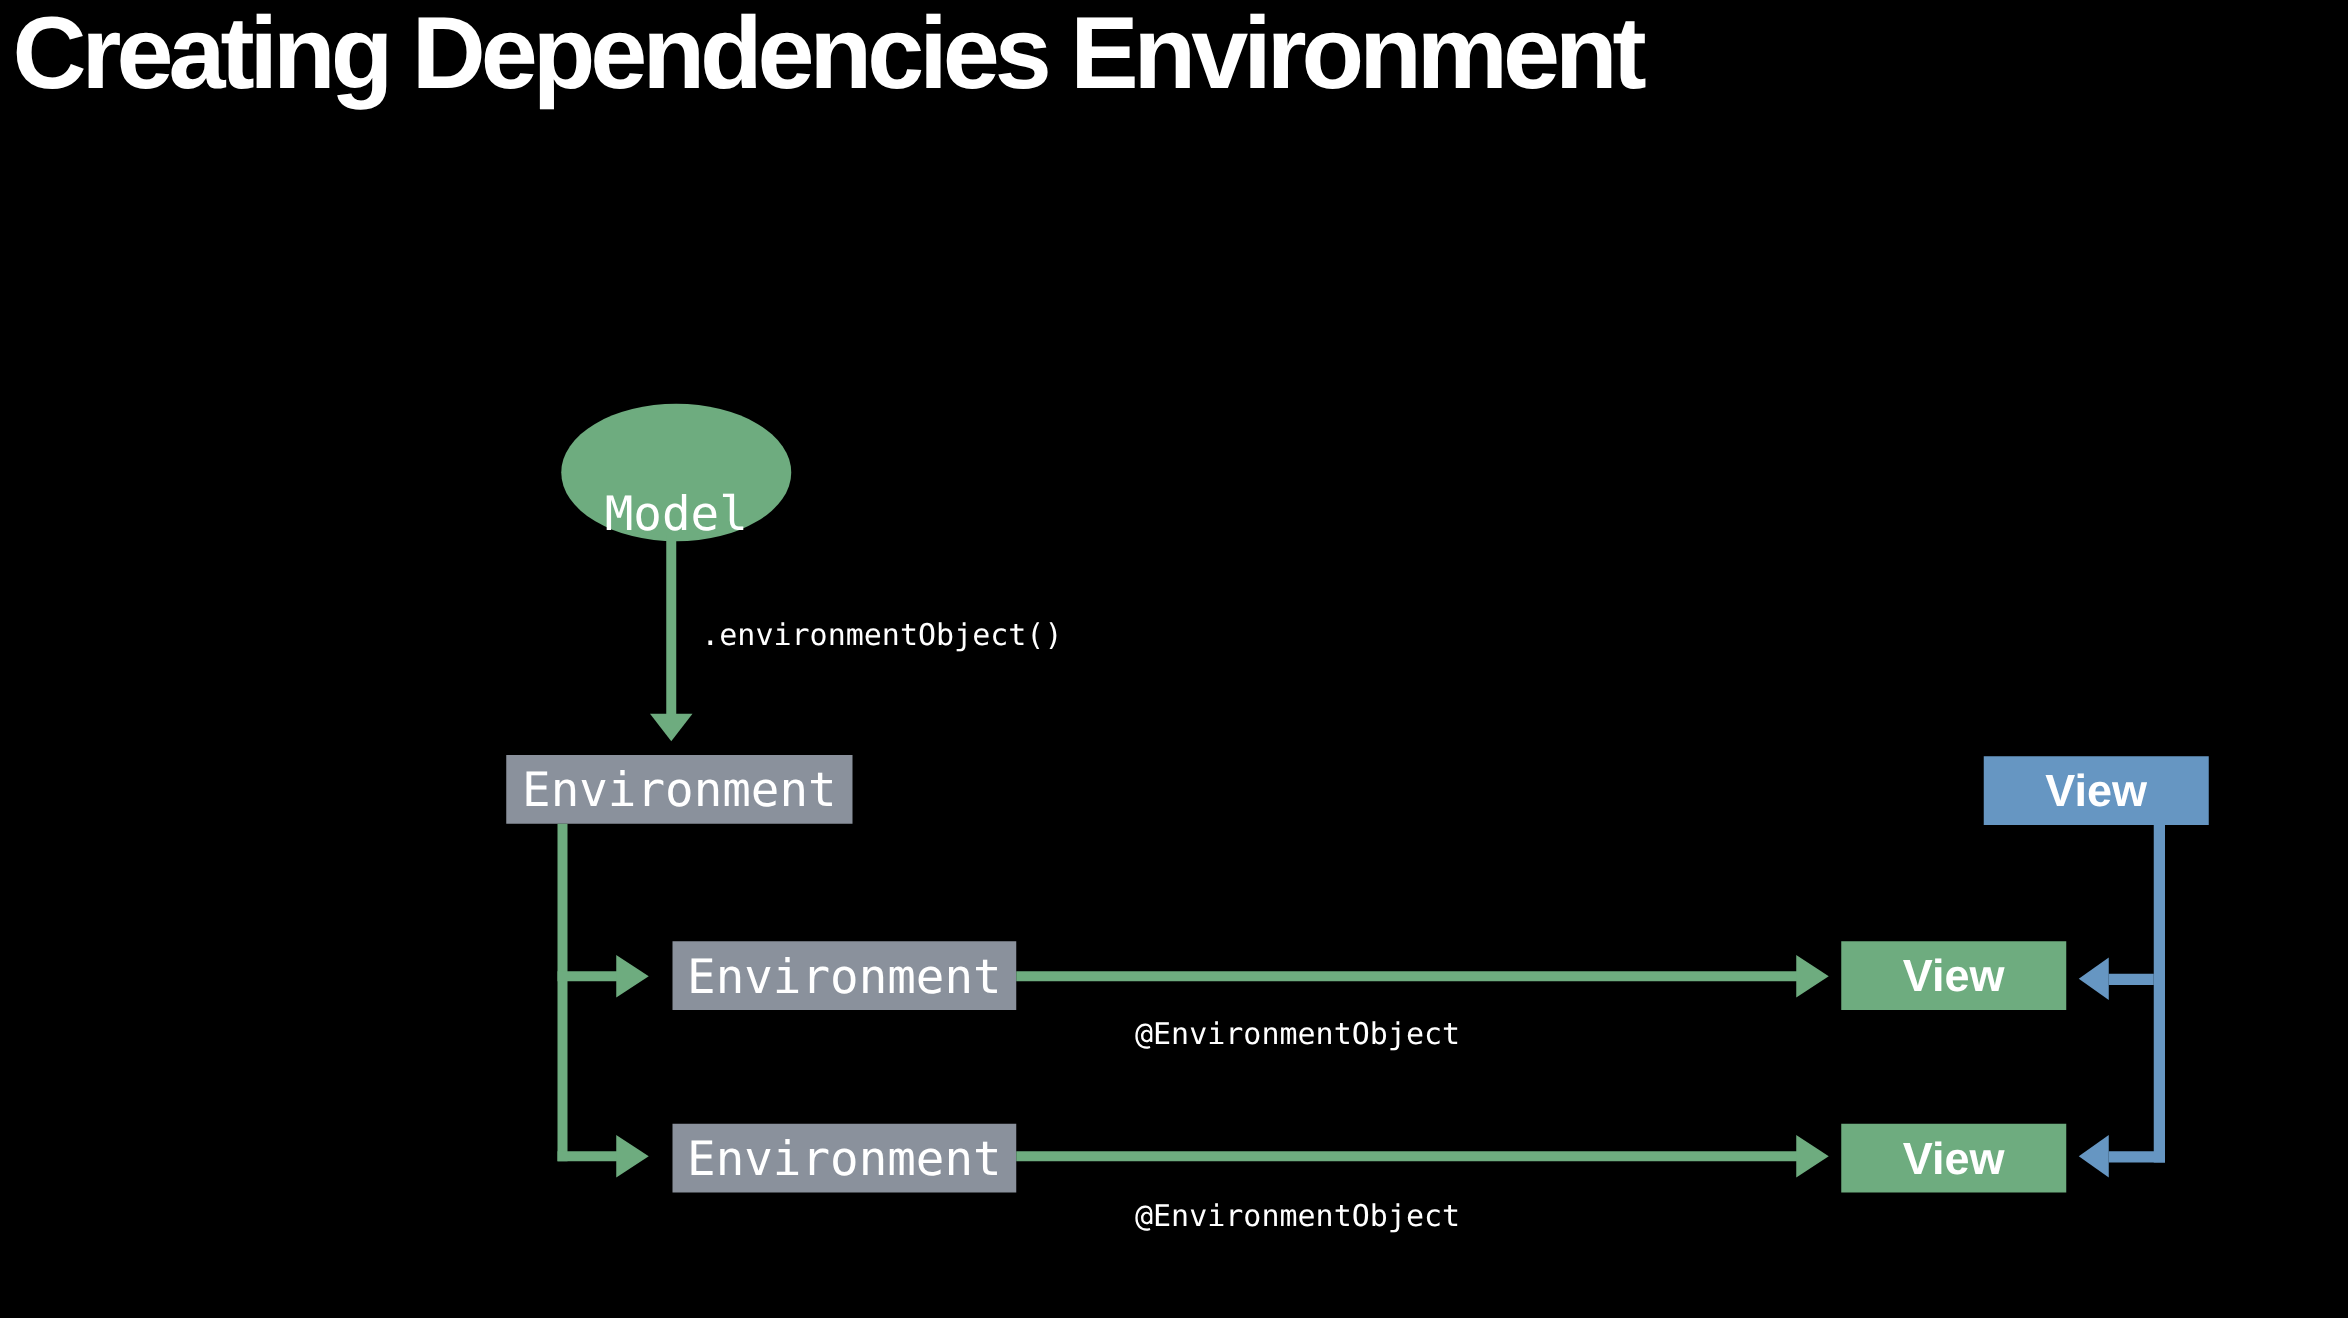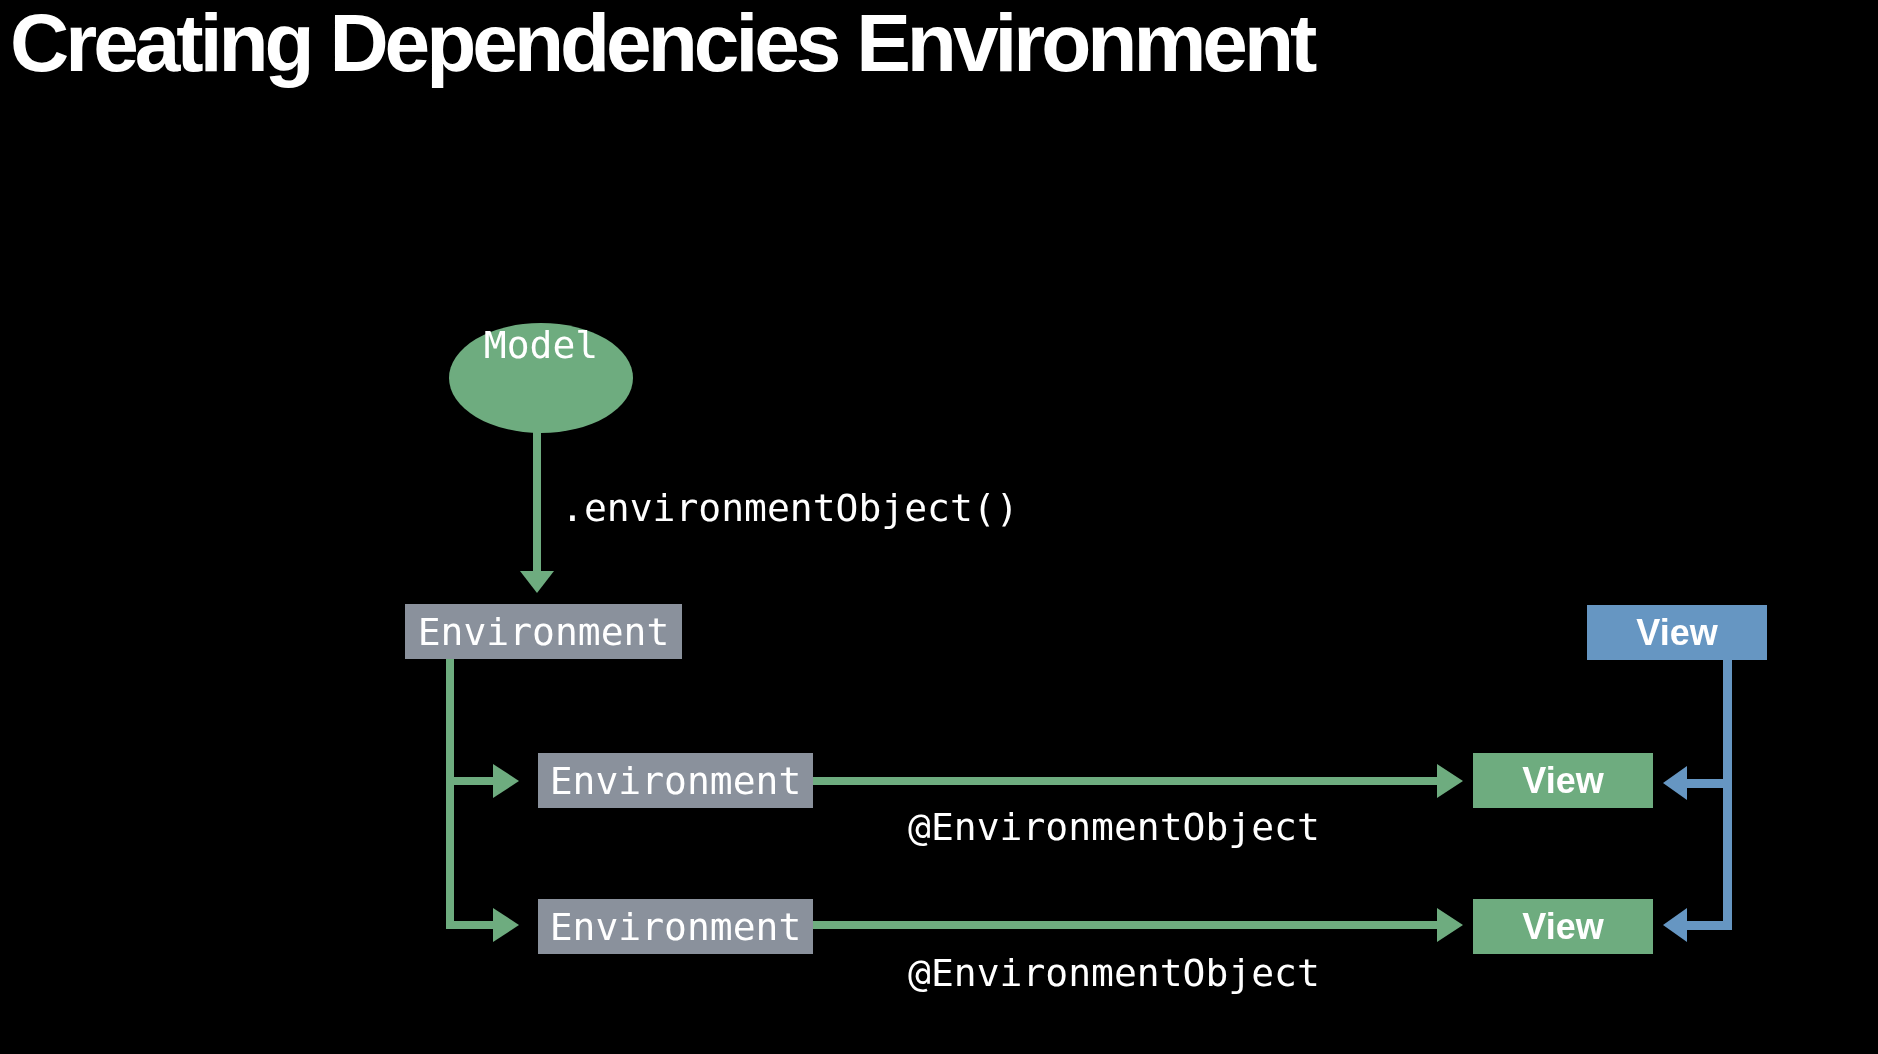--- a/index.html
+++ b/index.html
@@ -28,21 +28,21 @@
     white-space: nowrap;
   }
   .mono { font-family: "DejaVu Sans Mono", monospace; }
 
   .node-ellipse {
     position: absolute;
     left: 449px; top: 323px;
     width: 184px; height: 110px;
     border-radius: 50%;
     background: var(--green, #6EAC7F);
-    display: flex; align-items: flex-start; justify-content: center;
+    display: flex; align-items: flex-end; justify-content: center;
     color: var(--text, #fff);
     font-size: 38px;
   }
   .box {
     position: absolute;
     height: 55px;
     display: flex; align-items: center; justify-content: center;
     color: var(--text, #fff);
     white-space: nowrap;
   }
@@ -66,21 +66,21 @@
   }
   .arrow-down-green {
     position: absolute; width: 0; height: 0;
     border-left: 17px solid transparent; border-right: 17px solid transparent;
     border-top: 22px solid var(--green, #6EAC7F);
   }
   .code-label {
     position: absolute;
     color: var(--text, #fff);
     font-family: "DejaVu Sans Mono", monospace;
-    font-size: 38px;
+    font-size: 24px;
     line-height: 40px;
     white-space: nowrap;
   }
 </style>
 </head>
 <body>
 
 <div class="slide">
 
   <h1 class="title">Creating Dependencies Environment</h1>

